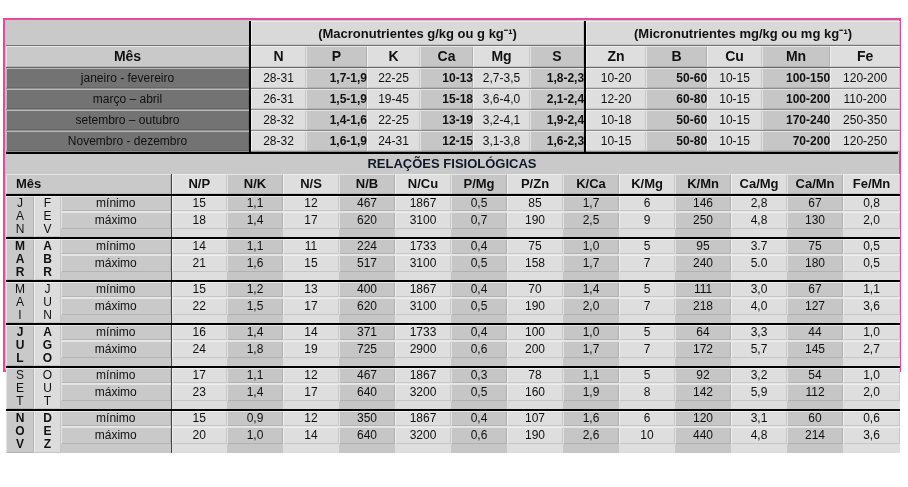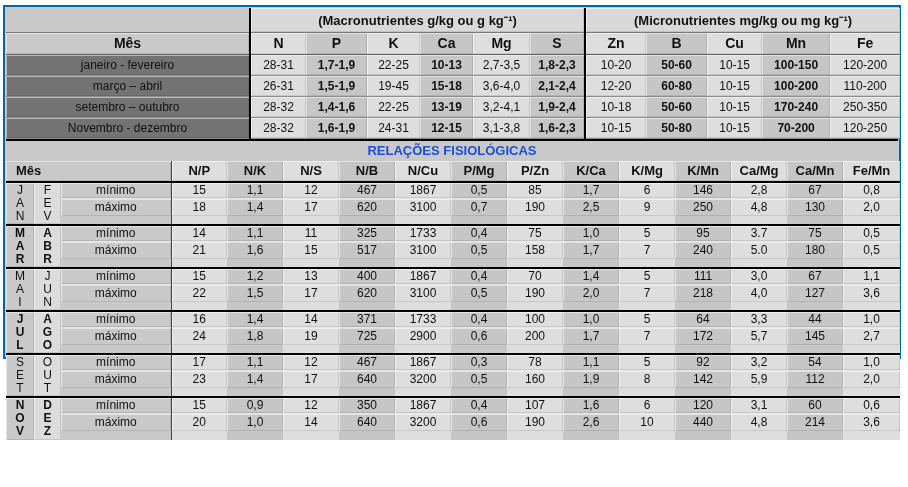--- a/index.html
+++ b/index.html
@@ -1,46 +1,46 @@
 <!DOCTYPE html>
 <html><head>
 <meta charset="utf-8">
 <style>
   html,body{margin:0;padding:0;overflow:hidden;}
   body{
     width:908px;height:487px;background:#ffffff;position:relative;
     font-family:"Liberation Sans",sans-serif;color:#111;
   }
   .frame{
-    position:absolute;left:3px;top:5px;width:898px;height:354px;
-    border:2px solid #0369a1;background:#c9c9c9;box-sizing:border-box;padding:1px;
+    position:absolute;left:3px;top:18px;width:898px;height:354px;
+    border:2px solid #ec4899;background:#c9c9c9;box-sizing:border-box;padding:1px;
   }
   table{border-collapse:collapse;table-layout:fixed;width:100%;}
   th,td{
     padding:0;margin:0;text-align:center;vertical-align:middle;
     overflow:hidden;white-space:nowrap;font-size:12px;
     box-shadow:inset 1px 1px 0 rgba(255,255,255,.5), inset -1px -1px 0 rgba(0,0,0,.10);
   }
   .lt{background:#dedede;}
   .dk{background:#c6c6c6;}
   .corner{background:#c9c9c9;box-shadow:none;}
   .ghdr{background:#d9d9d9;font-weight:bold;font-size:13px;border-left:2px solid #000;}
   .mes-h{background:#c9c9c9;font-weight:bold;font-size:14px;}
   .t-top th.ch{font-weight:bold;font-size:14px;}
   .t-top thead tr:first-child{height:24px;}
   .t-top thead tr:nth-child(2){height:22px;}
   .t-top thead tr:nth-child(2) th{border-top:1px solid #777;border-bottom:1px solid #666;}
   .t-top tbody tr{height:21px;}
   .t-top tbody td{border-bottom:1px solid #8d8d8d;}
-  .t-top td.dk{font-weight:bold;}
+  .t-top td.dk{font-weight:bold;text-align:right;}
   .mes-cell{background:#737373;font-size:12px;}
   .vsep{border-left:2px solid #000;}
   .section-title{
     height:20px;line-height:20px;text-align:center;font-weight:bold;
-    font-size:13px;color:#1d4ed8;background:#c9c9c9;border-top:2px solid #000;
+    font-size:13px;color:#0f172a;background:#c9c9c9;border-top:2px solid #000;
   }
   .t-bot thead tr{height:21px;}
   .t-bot th{font-weight:bold;font-size:13px;border-bottom:2px solid #000;}
   .mes-h2{text-align:left;padding-left:10px;background:#c9c9c9;font-size:14px;}
   .t-bot td{font-size:12px;}
   .lcol1{background:#c9c9c9;font-size:11px;line-height:13px;font-weight:normal;}
   .lcol2{background:#dcdcdc;font-size:11px;line-height:13px;font-weight:normal;}
   .lcol1 div,.lcol2 div{height:13px;}
   .b{font-weight:bold;}
   .mm{background:#c9c9c9;}
@@ -259,21 +259,21 @@
           </td>
           <td class="lcol2 b gsep" rowspan="3">
             <div>A</div>
             <div>B</div>
             <div>R</div>
           </td>
           <td class="mm">mínimo</td>
           <td class="lt vsep2">14</td>
           <td class="dk">1,1</td>
           <td class="lt">11</td>
-          <td class="dk">325</td>
+          <td class="dk">224</td>
           <td class="lt">1733</td>
           <td class="dk">0,4</td>
           <td class="lt">75</td>
           <td class="dk">1,0</td>
           <td class="lt">5</td>
           <td class="dk">95</td>
           <td class="lt">3.7</td>
           <td class="dk">75</td>
           <td class="lt">0,5</td>
         </tr>

